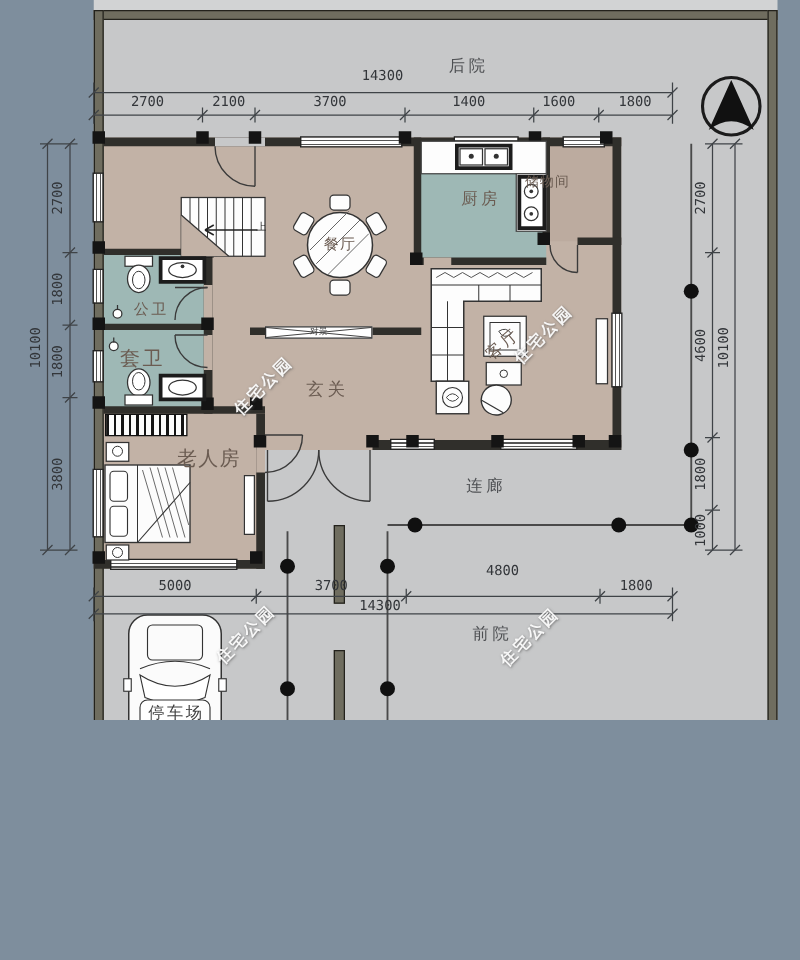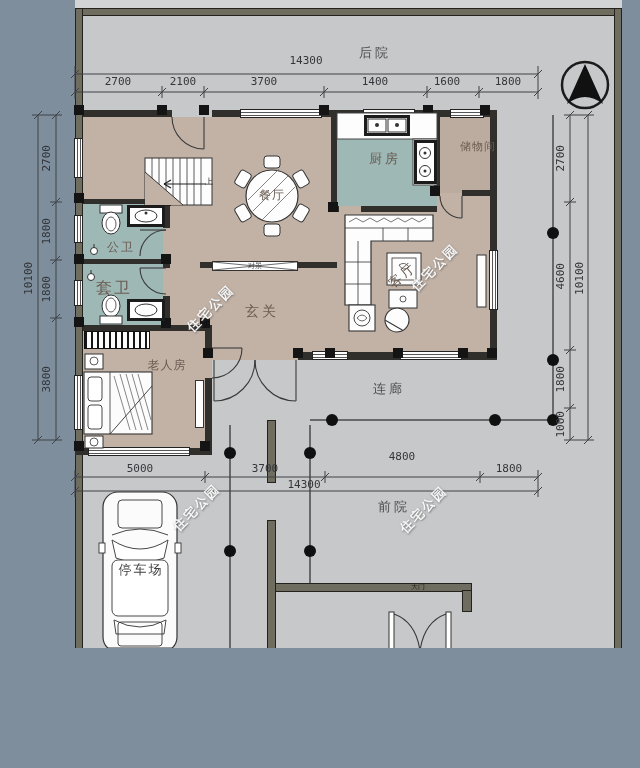--- a/index.html
+++ b/index.html
@@ -1,16 +1,16 @@
 <!DOCTYPE html>
 <html><head>
 <meta charset="utf-8">
 <style>
   html,body{margin:0;padding:0;background:#7e8e9d}
-  .stage{position:relative;width:640px;height:648px;background:#7e8e9d;overflow:hidden;
+  .stage{position:relative;width:640px;height:576px;background:#7e8e9d;overflow:hidden;
          font-family:"Liberation Sans",sans-serif}
   .abs{position:absolute}
   .lbl{position:absolute;text-align:center;line-height:1.15;white-space:nowrap}
   .dim{font-size:11px;color:#33363a;font-family:"DejaVu Sans Mono",monospace}
   .vdim{transform:rotate(-90deg)}
   .room{font-size:13px;color:#6b5c52;letter-spacing:3px}
   .area{font-size:13px;color:#4d4f52;letter-spacing:3px}
   .wm{position:absolute;width:84px;height:16px;text-align:center;color:rgba(255,255,255,.92);
       font-weight:bold;font-size:13px;letter-spacing:2px;transform:rotate(-45deg);
       text-shadow:0 1px 2px rgba(80,80,80,.75)}
@@ -359,25 +359,25 @@
     </g>
   </svg>
 
   <div class="lbl area" style="left:345px;top:46px;width:60px">后院</div>
   <div class="lbl area" style="left:364px;top:500px;width:60px">前院</div>
   <div class="lbl area" style="left:359px;top:382px;width:60px">连廊</div>
   <div class="lbl" style="left:111px;top:563px;width:60px;font-size:13px;color:#3f3f3f;letter-spacing:2px">停车场</div>
   <div class="lbl room" style="left:232px;top:303px;width:60px;font-size:14px">玄关</div>
   <div class="lbl room" style="left:242px;top:189px;width:60px;font-size:12px;letter-spacing:1px">餐厅</div>
   <div class="lbl room" style="left:355px;top:152px;width:60px">厨房</div>
-  <div class="lbl room" style="left:448px;top:140px;width:60px;font-size:11px;letter-spacing:1px">储物间</div>
+  <div class="lbl room" style="left:408px;top:140px;width:60px;font-size:11px;letter-spacing:1px">储物间</div>
   <div class="lbl room" style="left:373px;top:268px;width:60px;transform:rotate(-40deg)">客厅</div>
   <div class="lbl room" style="left:91px;top:241px;width:60px;font-size:12px;letter-spacing:2px">公卫</div>
   <div class="lbl room" style="left:84px;top:279px;width:60px;font-size:16px;letter-spacing:2px">套卫</div>
-  <div class="lbl room" style="left:137px;top:359px;width:60px;font-size:12px;letter-spacing:1px">老人房</div>
+  <div class="lbl room" style="left:137px;top:359px;width:60px;font-size:16px;letter-spacing:1px">老人房</div>
   <div class="lbl" style="left:240px;top:262px;width:30px;font-size:7px;color:#444">对景</div>
   <div class="lbl" style="left:403px;top:583px;width:30px;font-size:7px;color:#26251e">大门</div>
   <div class="lbl" style="left:203px;top:177px;width:12px;font-size:8px;color:#222">上</div>
 
   <div class="lbl dim" style="left:283px;top:55px;width:46px">14300</div>
   <div class="lbl dim" style="left:96px;top:76px;width:44px">2700</div>
   <div class="lbl dim" style="left:161px;top:76px;width:44px">2100</div>
   <div class="lbl dim" style="left:242px;top:76px;width:44px">3700</div>
   <div class="lbl dim" style="left:353px;top:76px;width:44px">1400</div>
   <div class="lbl dim" style="left:425px;top:76px;width:44px">1600</div>

